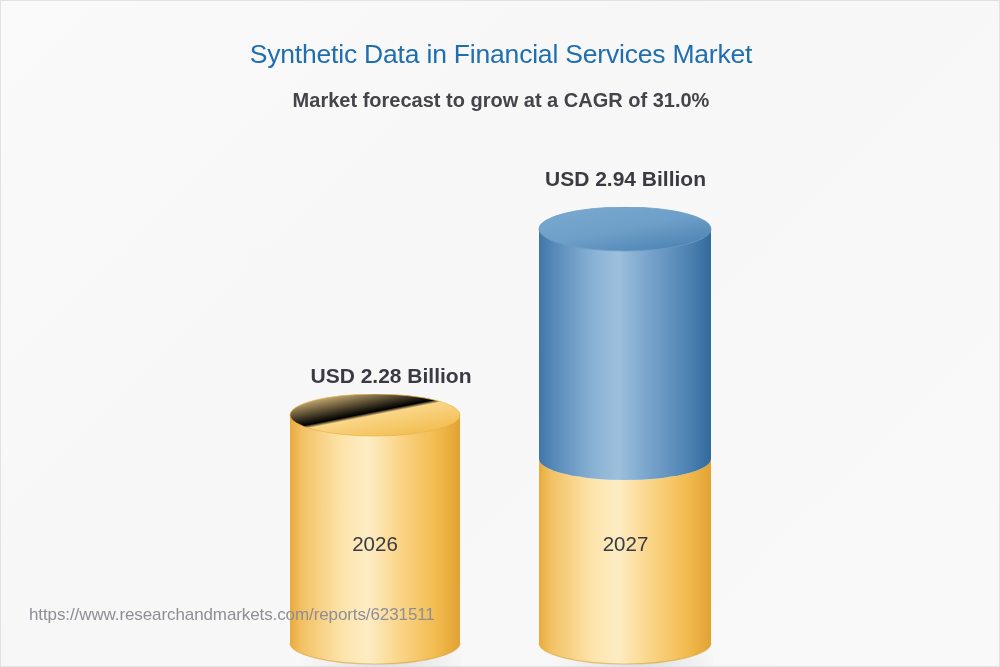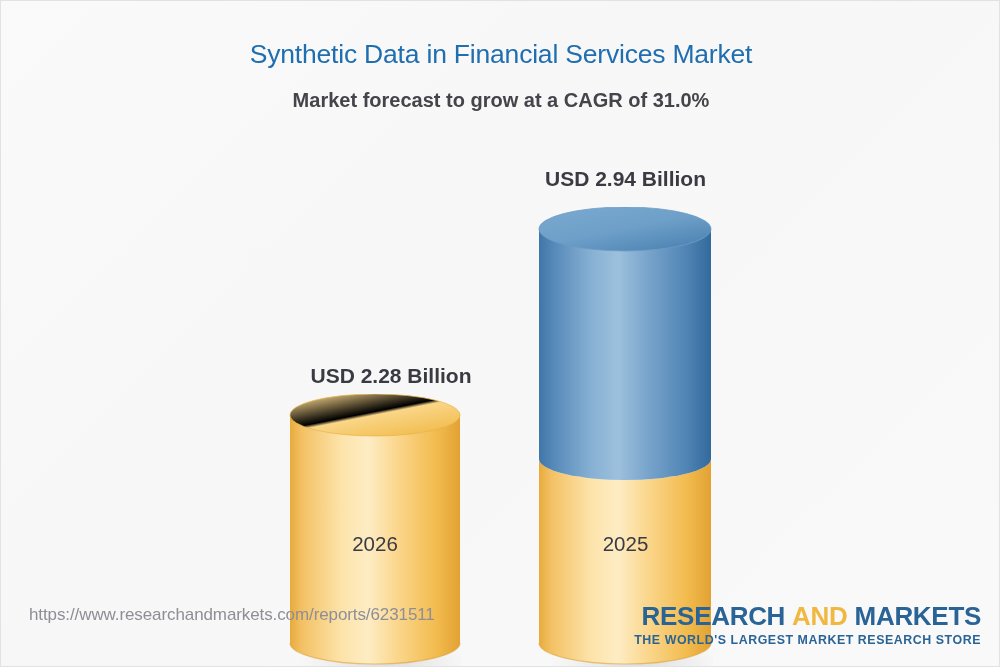--- a/index.html
+++ b/index.html
@@ -225,24 +225,20 @@
           <path d="M1,436 A86,21 0 0 0 173,436" fill="none" stroke="#d99c2c" stroke-opacity="0.55" stroke-width="1.2"></path>
 
           <path d="M1,22 L1,252 A86,21 0 0 0 173,252 L173,22 Z" fill="url(#bBody)"></path>
           <path d="M1,252 A86,21 0 0 0 173,252" fill="none" stroke="#2f6header" stroke-opacity="0" stroke-width="0"></path>
 
           <ellipse cx="87" cy="22" rx="86" ry="22" fill="url(#bTop)"></ellipse>
           <ellipse cx="87" cy="22" rx="86" ry="22" fill="none" stroke="#6b9cc6" stroke-opacity="0.8" stroke-width="1"></ellipse>
         </svg>
       </div>
 
-      <div class="cat-label">2025</div>
+      <div class="cat-label">2027</div>
     </div>
   </div>
 
   <div class="footer-url">https://www.researchandmarkets.com/reports/6231511</div>
 
-  <div class="logo">
-    <div class="logo-main"><span style="margin-right: 7px;">RESEARCH</span><span class="and" style="margin-right: 7px;">AND</span><span>MARKETS</span></div>
-    <div class="logo-tagline">THE WORLD'S LARGEST MARKET RESEARCH STORE</div>
-  </div>
 
 </div>
 
 </body></html>

